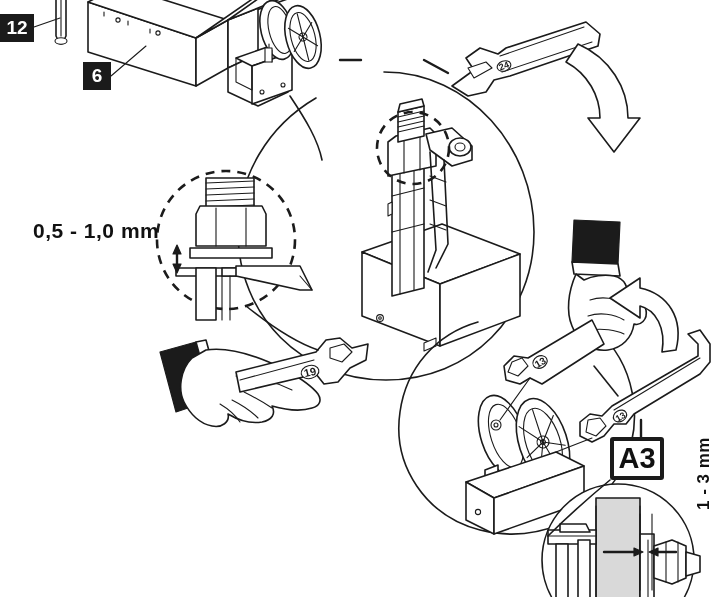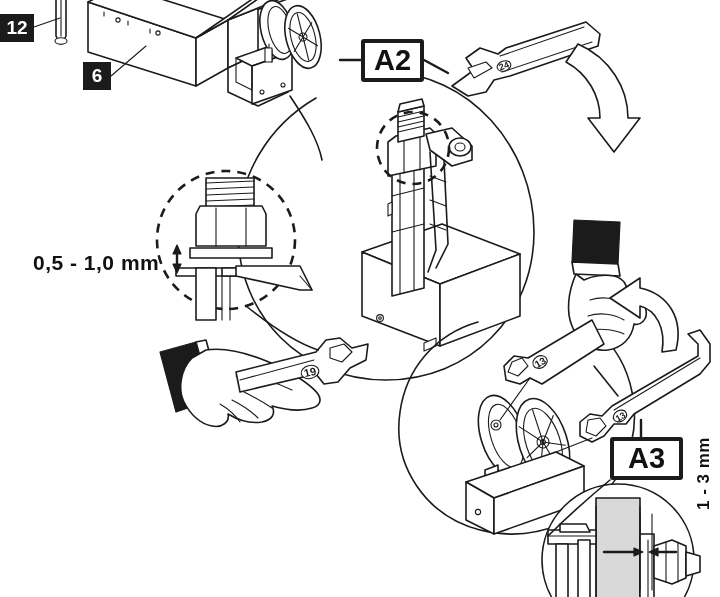--- a/index.html
+++ b/index.html
@@ -19,21 +19,20 @@
     position:absolute;
     font-weight:bold;
     color:#111111;
     letter-spacing:0.5px;
     white-space:nowrap;
     font-family:"Liberation Sans", sans-serif;
   }
   #dim-gap{
     left:33px;top:219px;
     font-size:21px;
-    margin-top:32px;
   }
   #dim-hub{
     left:694px;top:437px;
     font-size:17px;
     transform-origin:left top;
     transform:rotate(-90deg) translate(-100%,0);
   }
 
   
   .tag-box{
@@ -48,21 +47,21 @@
     display:block;
     width:100%;height:100%;
     background:#ffffff;
     color:#111111;
     font-weight:bold;
     display:flex;align-items:center;justify-content:center;
     font-family:"Liberation Sans", sans-serif;
   }
   #tag-a2{left:361px;top:39px;width:63px;height:43px;}
   #tag-a2 > span{font-size:29px;}
-  #tag-a3{left:610px;top:437px;width:73px;height:43px;}
+  #tag-a3{left:610px;top:437px;width:54px;height:43px;}
   #tag-a3 > span{font-size:29px;}
 
   
   .num-chip{
     position:absolute;
     background:#1b1b1b;
     color:#ffffff;
     font-weight:bold;
     display:flex;align-items:center;justify-content:center;
     font-family:"Liberation Sans", sans-serif;
@@ -364,23 +363,20 @@
       <path class="lnH" d="M641,420 L641,437"></path>
       <path class="ln" d="M610,480 C586,500 564,520 548,536"></path>
 
     </g>
   </svg>
 
   <div class="num-chip" id="chip-17">12</div>
 
   <div class="num-chip" id="chip-6">6</div>
 
-  <div class="tag-box" id="tag-a2">
-    <span>A2</span>
-  </div>
 
   <div class="tag-box" id="tag-a3">
     <span>A3</span>
   </div>
 
   <div class="dim-label" id="dim-gap">0,5 - 1,0 mm</div>
 
   <div class="dim-label" id="dim-hub">1 - 3 mm</div>
 
 </div>

